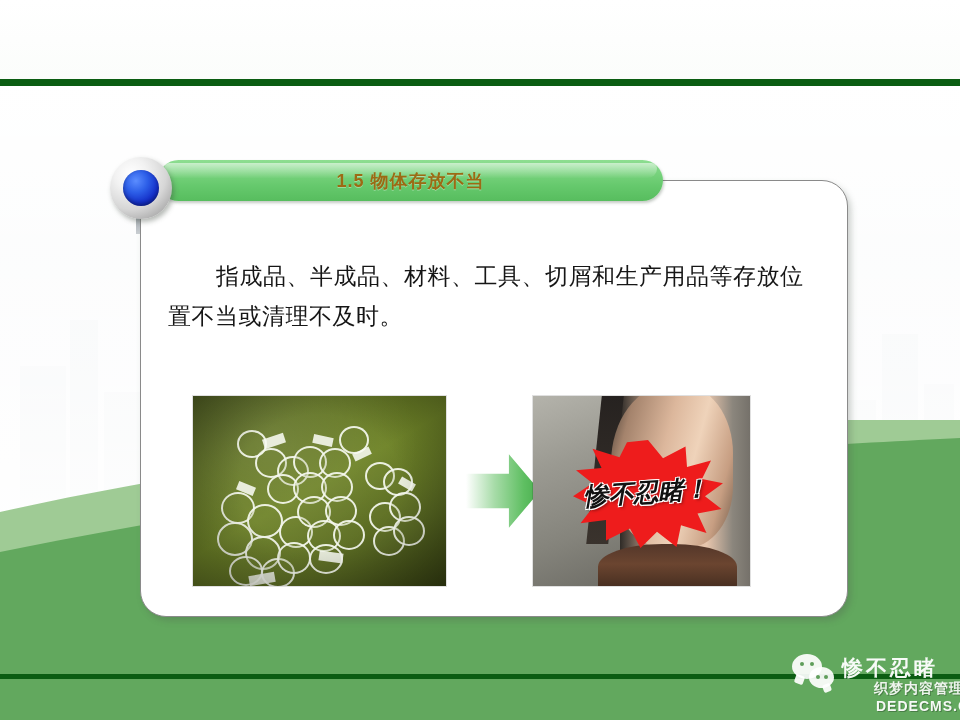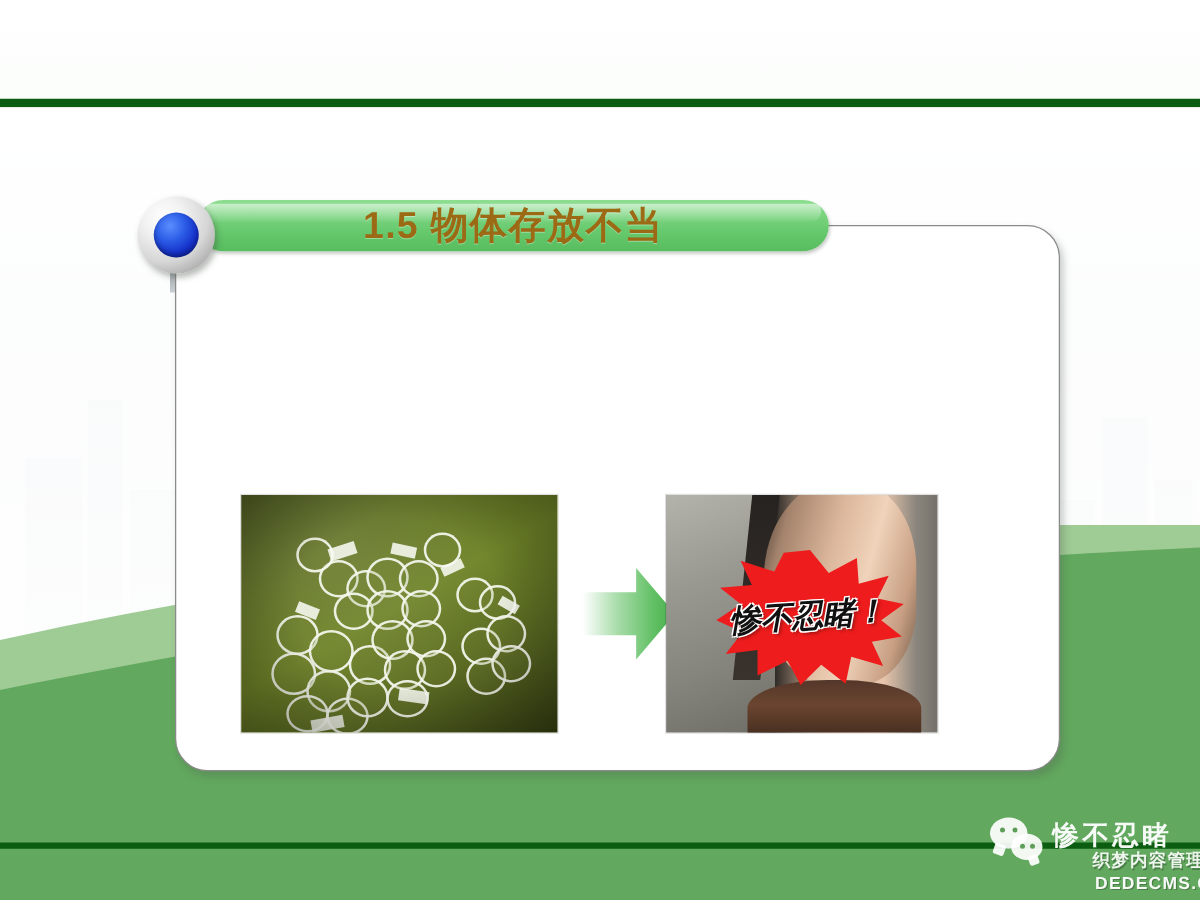--- a/index.html
+++ b/index.html
@@ -93,21 +93,21 @@
     left: 6px; top: 3px; right: 6px; height: 15px;
     border-radius: 12px 12px 20px 20px;
     background: linear-gradient(180deg, rgba(255,255,255,0.55), rgba(255,255,255,0.02));
     pointer-events: none;
   }
   .pill-title {
     position: absolute;
     left: 0; top: 0; width: 100%; height: 41px;
     display: flex; align-items: center; justify-content: center;
     color: #9c6a14;
-    font-size: 30px;
+    font-size: 18px;
     font-weight: bold;
     letter-spacing: 1px;
     white-space: nowrap;
     text-shadow: 0 1px 0 rgba(255,255,255,0.35);
   }
 
   
   .badge {
     position: absolute;
     left: 110px; top: 157px;
@@ -357,20 +357,21 @@
   <div class="pill">
     <div class="pill-sheen"></div>
     <div class="pill-title">1.5  物体存放不当</div>
   </div>
 
   <div class="badge-stem"></div>
   <div class="badge">
     <div class="badge-inner"></div>
   </div>
 
+  <div class="body-text">指成品、半成品、材料、工具、切屑和生产用品等存放位置不当或清理不及时。</div>
 
   <div class="photo photo-left">
     <div class="ring" style="left:28px;  top:96px;  width:30px; height:28px;"></div>
     <div class="ring" style="left:54px;  top:108px; width:32px; height:30px;"></div>
     <div class="ring" style="left:24px;  top:126px; width:32px; height:30px;"></div>
     <div class="ring" style="left:52px;  top:140px; width:32px; height:30px;"></div>
     <div class="ring" style="left:36px;  top:160px; width:30px; height:26px;"></div>
     <div class="ring" style="left:68px;  top:162px; width:30px; height:26px;"></div>
     <div class="ring" style="left:86px;  top:120px; width:30px; height:28px;"></div>
     <div class="ring" style="left:84px;  top:146px; width:30px; height:28px;"></div>

